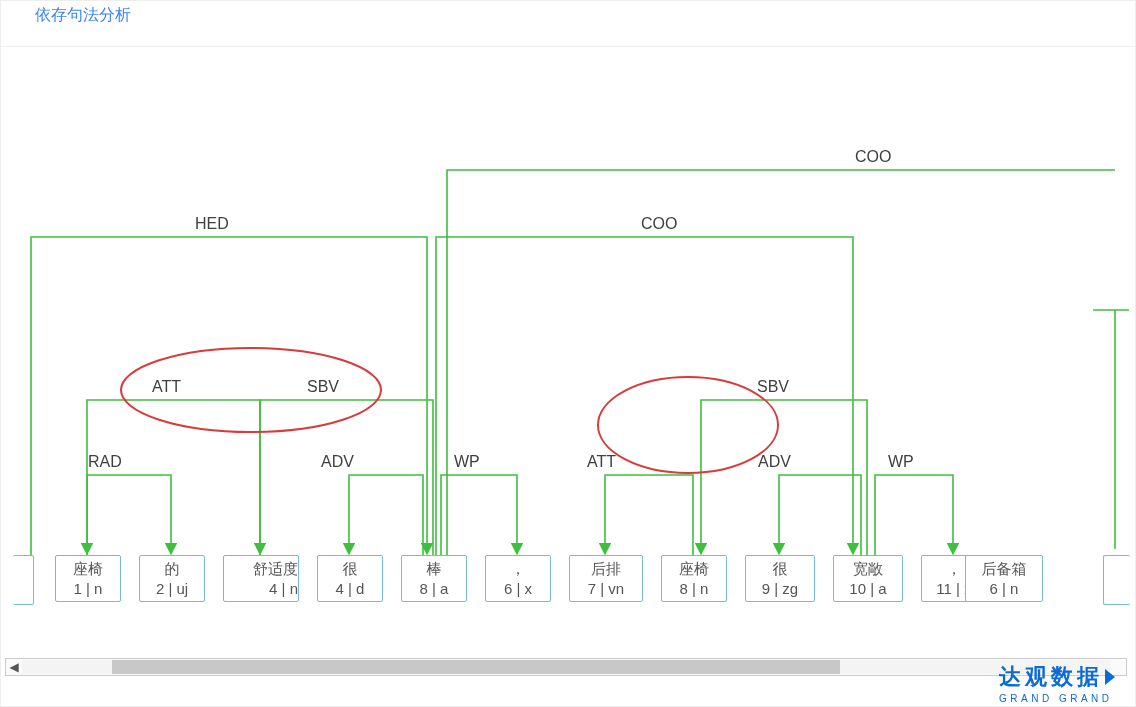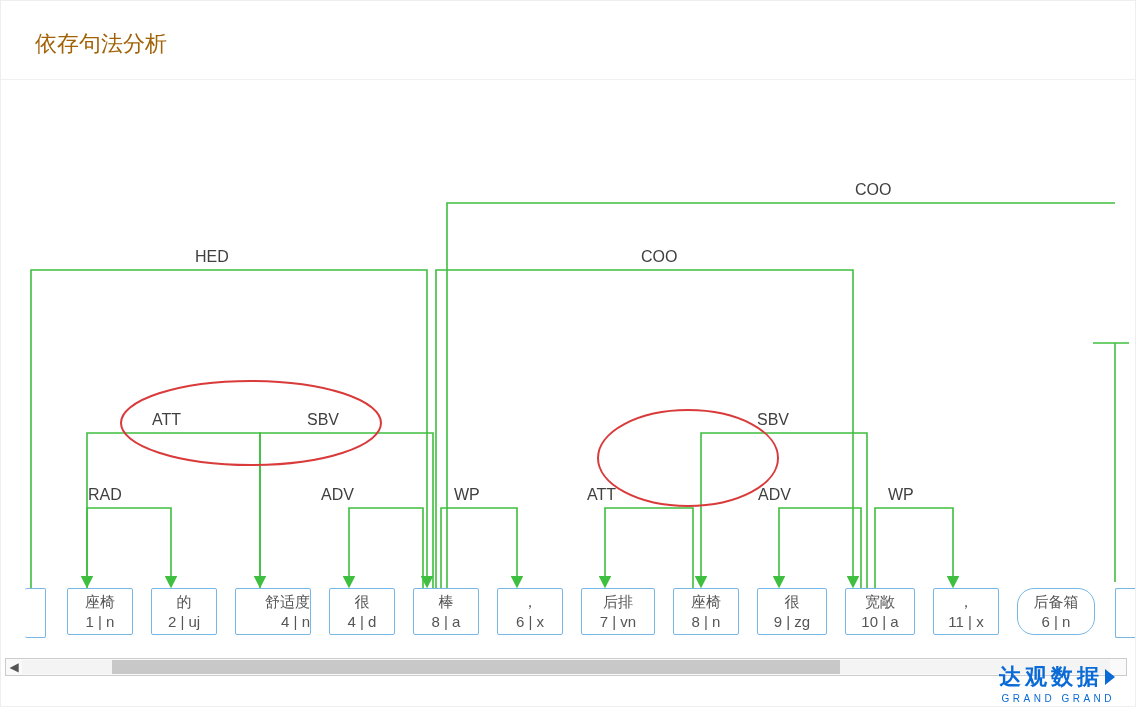--- a/index.html
+++ b/index.html
@@ -1,28 +1,28 @@
 <!DOCTYPE html>
 <html><head>
 <meta charset="utf-8">
 <style>
   html,body{margin:0;padding:0;background:#fff;font-family:"Microsoft YaHei","PingFang SC",Arial,sans-serif;}
   .wrap{width:1136px;height:707px;position:relative;overflow:hidden;box-sizing:border-box;border:1px solid #eee;}
-  .title{font-size:22px;color:#a16207;padding:28px 0 20px 34px;border-bottom:1px solid #f0f0f0;}
+  .title{font-size:16px;color:#3b82f6;padding:4px 0 20px 34px;border-bottom:1px solid #f0f0f0;}
   .canvas-holder{position:relative;left:12px;top:8px;width:1116px;height:570px;}
   svg{position:absolute;left:0;top:0;}
-  .token{position:absolute;border:1px solid #77b7e5;background:#fff;color:#555;font-size:15px;text-align:center;line-height:1.3;padding:3px 0;border-radius:2px;margin-left:12px;}
+  .token{position:absolute;border:1px solid #77b7e5;background:#fff;color:#555;font-size:15px;text-align:center;line-height:1.3;padding:3px 0;border-radius:2px;}
   .token .w{display:block;}
   .token .m{display:block;}
   .rel-label{position:absolute;color:#404040;font-size:16px;background:transparent;}
   .scrollbar{position:absolute;left:4px;bottom:30px;right:8px;height:16px;display:flex;align-items:center;border:1px solid #ccc;background:#fafafa;}
   .scrollbar .arrow{width:16px;height:14px;display:flex;align-items:center;justify-content:center;color:#555;font-size:12px;}
   .scrollbar .track{flex:1;height:14px;background:#f4f4f4;position:relative;}
   .scrollbar .thumb{position:absolute;left:90px;right:270px;top:0;height:14px;background:#c8c8c8;}
-  .brand{position:absolute;right:20px;bottom:2px;text-align:right;}
+  .brand{position:absolute;right:20px;bottom:2px;}
   .brand .cn{color:#0a6bd6;font-size:22px;font-weight:600;letter-spacing:4px;display:flex;align-items:center;}
   .brand .cn .tri{width:0;height:0;border-top:8px solid transparent;border-bottom:8px solid transparent;border-left:10px solid #0a6bd6;display:inline-block;margin-left:2px;}
   .brand .en{color:#0a6bd6;font-size:10px;letter-spacing:3.5px;margin-top:1px;}
 </style>
 </head>
 <body>
 
 <div class="wrap">
   <div class="title">依存句法分析</div>
   <div class="canvas-holder">
@@ -85,21 +85,21 @@
           <span class="m">9 | zg</span>
         </div>
         <div class="token" style="left: 820px; top: 500px; width: 68px;">
           <span class="w">宽敞</span>
           <span class="m">10 | a</span>
         </div>
         <div class="token" style="left: 908px; top: 500px; width: 64px;">
           <span class="w">，</span>
           <span class="m">11 | x</span>
         </div>
-        <div class="token" style="left: 992px; top: 500px; width: 76px; border-radius: 17px;">
+        <div class="token" style="left: 952px; top: 500px; width: 76px;">
           <span class="w">后备箱</span>
           <span class="m">6 | n</span>
         </div>
         <div class="token" style="left: 0px; top: 500px; width: 20px; height: 42px; border-left: none;"></div>
         <div class="token" style="left: 1090px; top: 500px; width: 26px; height: 42px; border-right: none;"></div>
         <div class="rel-label" style="left: 75px; top: 398px;">RAD</div>
         <div class="rel-label" style="left: 139px; top: 323px;">ATT</div>
         <div class="rel-label" style="left: 294px; top: 323px;">SBV</div>
         <div class="rel-label" style="left: 308px; top: 398px;">ADV</div>
         <div class="rel-label" style="left: 182px; top: 160px;">HED</div>

